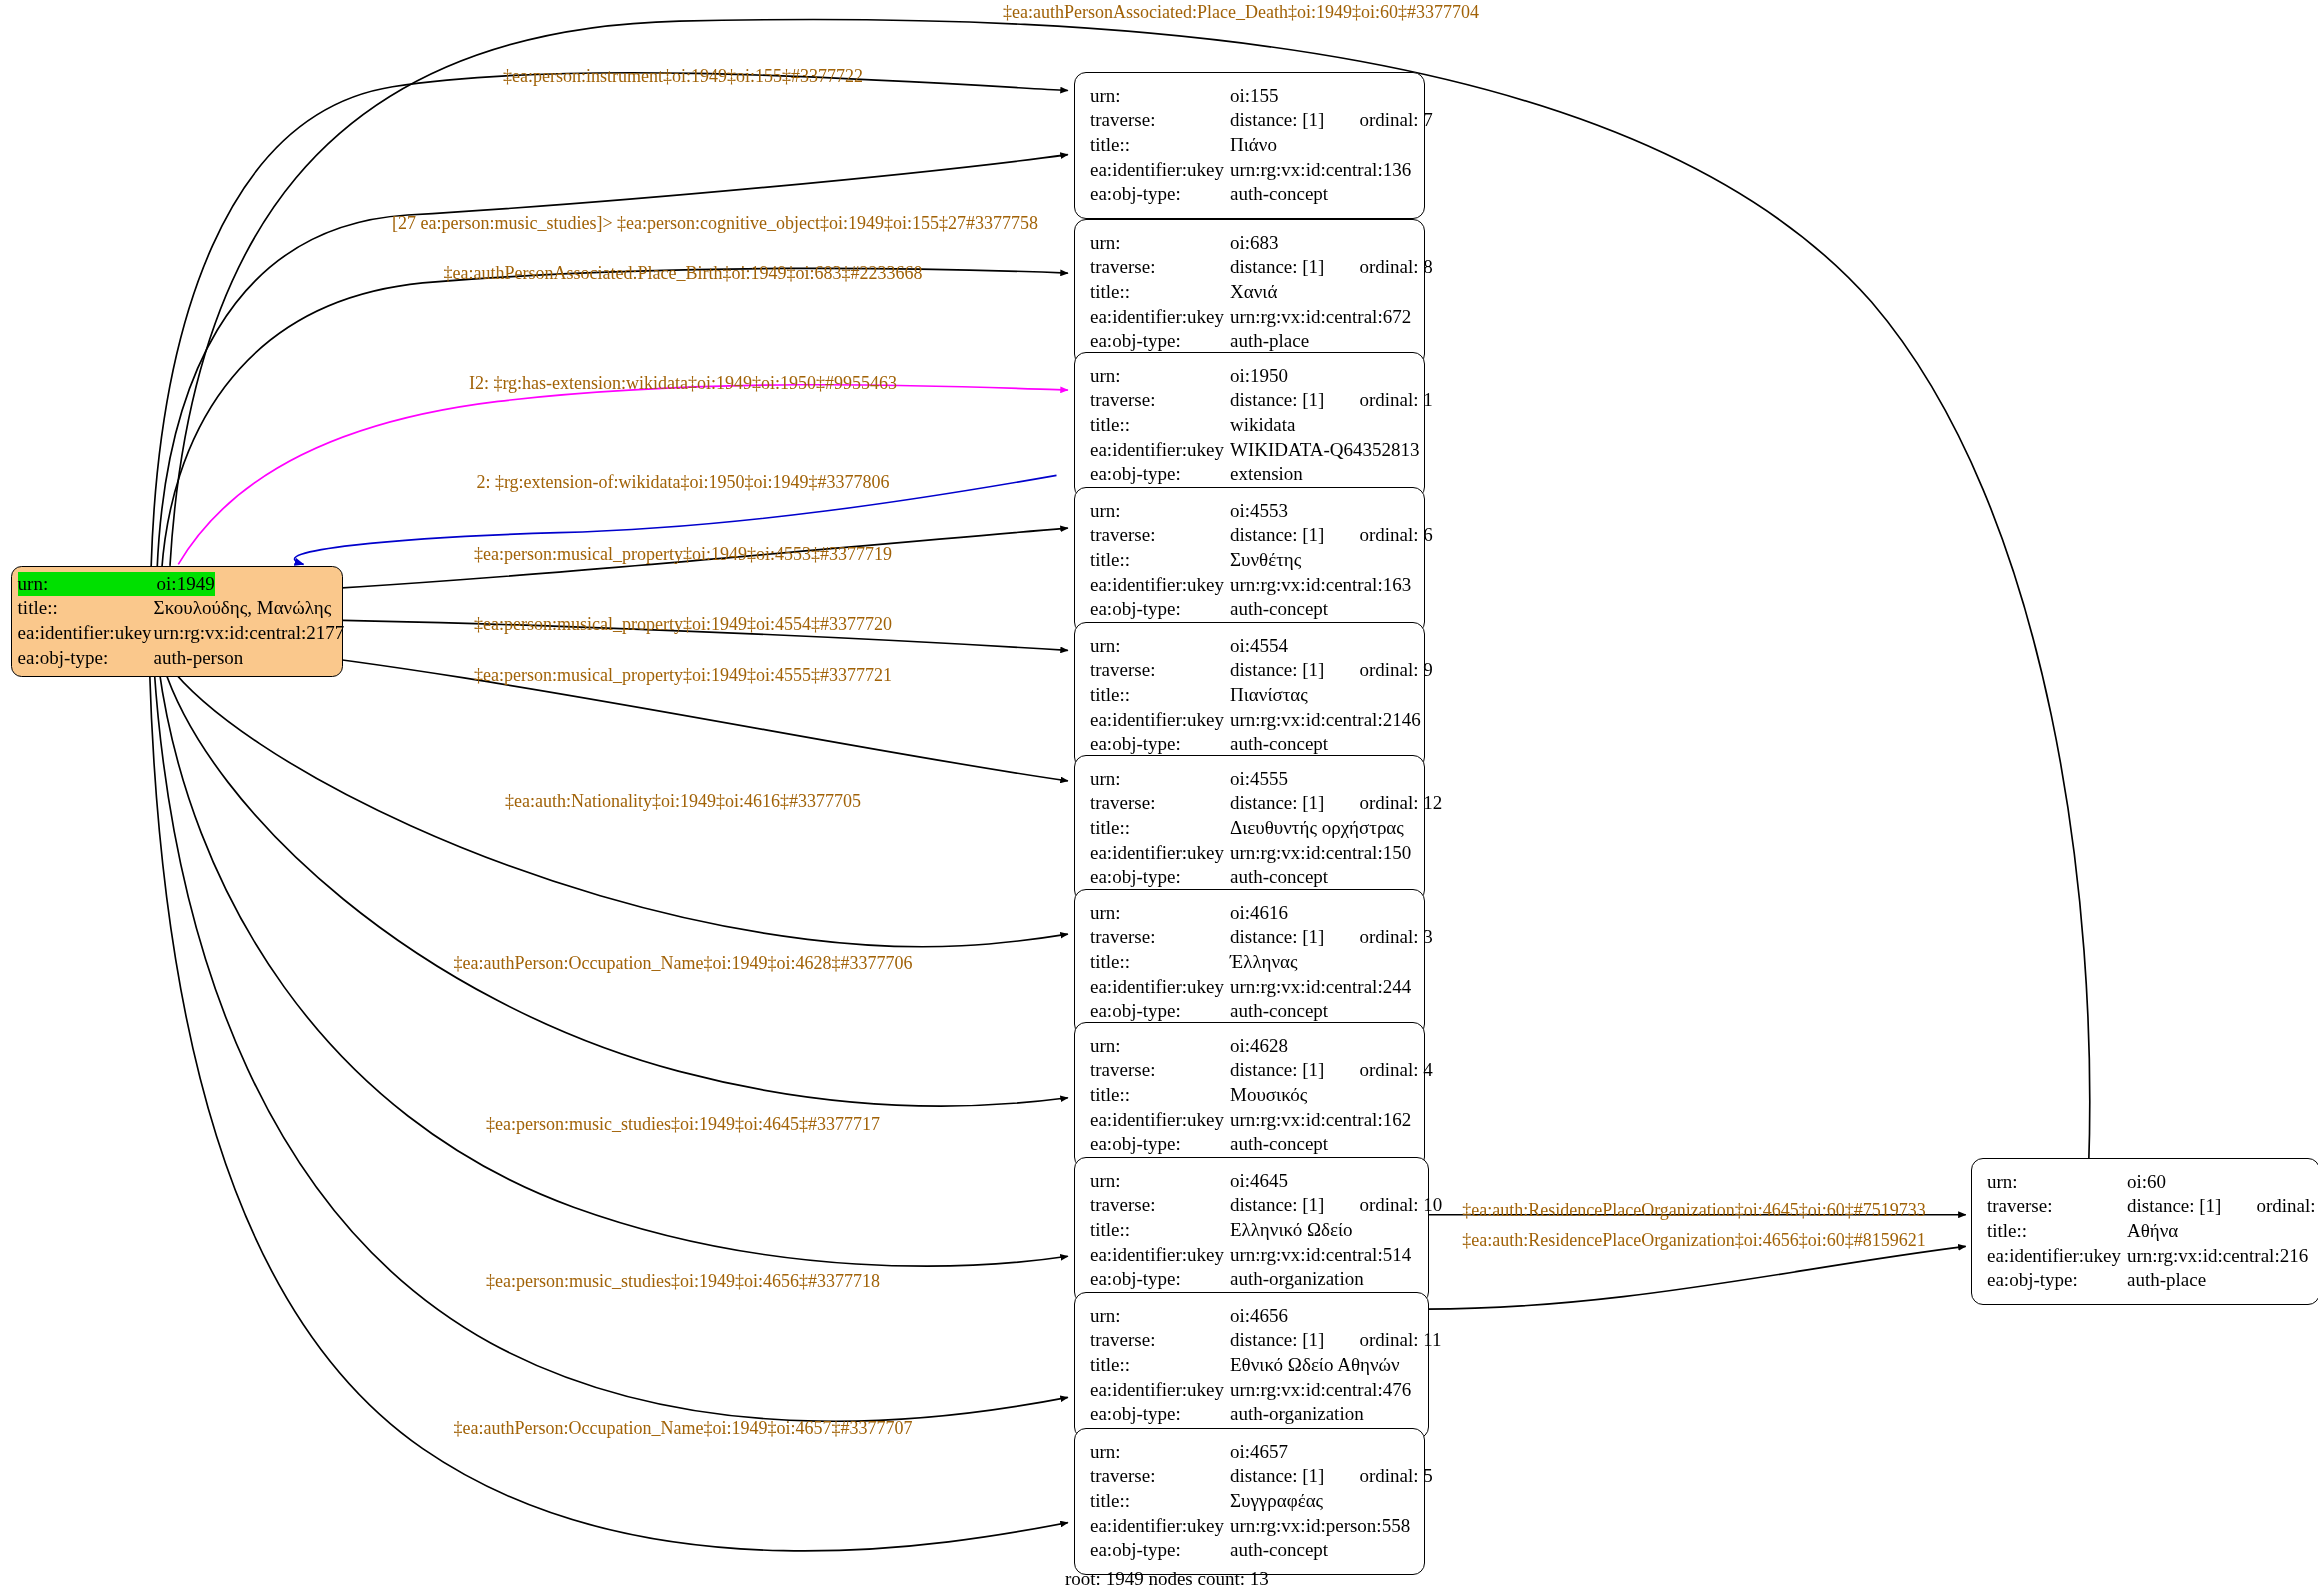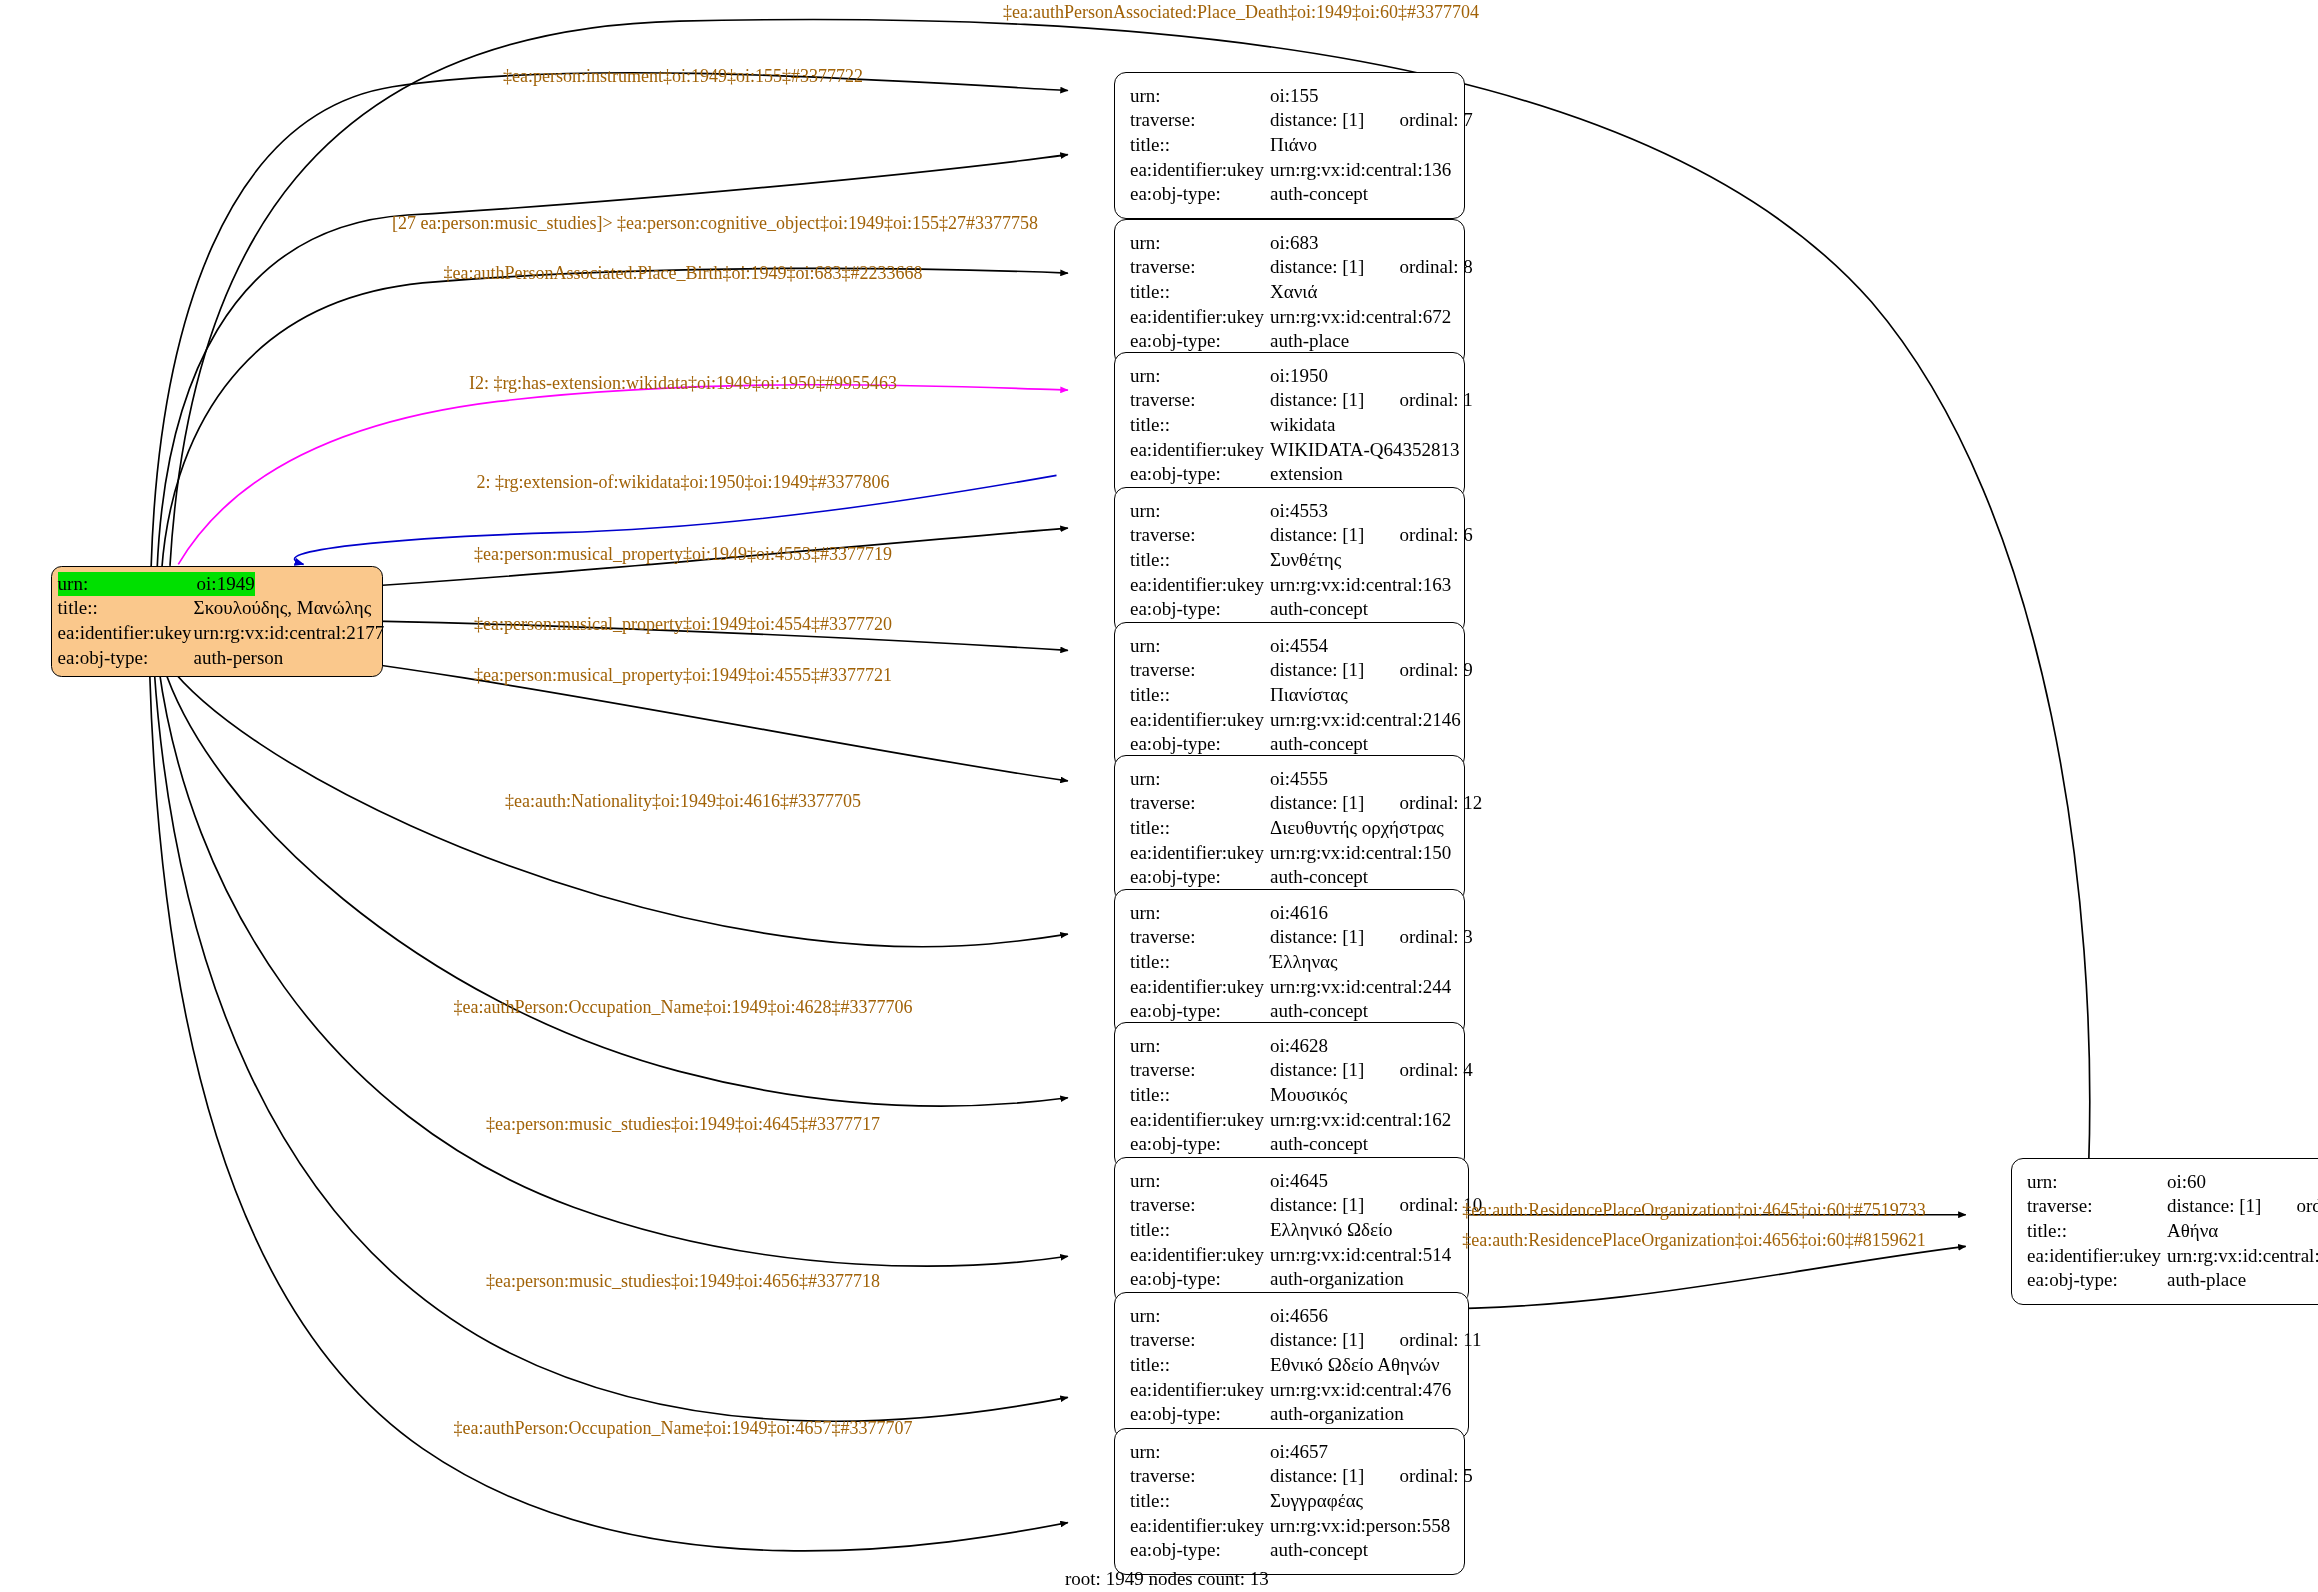--- a/index.html
+++ b/index.html
@@ -30,21 +30,20 @@
   .edge-path.magenta { stroke: #ff00ff; }
   .edge-path.blue { stroke: #0000cc; }
 
   .node {
     position: absolute;
     box-sizing: border-box;
     border: 1.5px solid #000000;
     border-radius: 12px;
     background: #ffffff;
     padding: 10.6px 13.6px 10.6px 15px;
-    margin-left: 40px;
   }
   .node.root {
     background: #fac88c;
     border-radius: 10.6px;
     padding: 4.5px 6px 6px 6px;
   }
   .row {
     display: flex;
     align-items: baseline;
     line-height: 1.30;
@@ -483,21 +482,21 @@
   <div class="edge-label center" style="left:683px; top:472px;">2: ‡rg:extension-of:wikidata‡oi:1950‡oi:1949‡#3377806</div>
 
   <div class="edge-label center" style="left:683px; top:544px;">‡ea:person:musical_property‡oi:1949‡oi:4553‡#3377719</div>
 
   <div class="edge-label center" style="left:683px; top:614px;font-family:Liberation Serif, serif;">‡ea:person:musical_property‡oi:1949‡oi:4554‡#3377720</div>
 
   <div class="edge-label center" style="left:683px; top:665px;">‡ea:person:musical_property‡oi:1949‡oi:4555‡#3377721</div>
 
   <div class="edge-label center" style="left:683px; top:791px;">‡ea:auth:Nationality‡oi:1949‡oi:4616‡#3377705</div>
 
-  <div class="edge-label center" style="left:683px; top:953px;margin-top:44px;">‡ea:authPerson:Occupation_Name‡oi:1949‡oi:4628‡#3377706</div>
+  <div class="edge-label center" style="left:683px; top:953px;">‡ea:authPerson:Occupation_Name‡oi:1949‡oi:4628‡#3377706</div>
 
   <div class="edge-label center" style="left:683px; top:1114px;">‡ea:person:music_studies‡oi:1949‡oi:4645‡#3377717</div>
 
   <div class="edge-label center" style="left:683px; top:1271px;">‡ea:person:music_studies‡oi:1949‡oi:4656‡#3377718</div>
 
   <div class="edge-label center" style="left:683px; top:1418px;">‡ea:authPerson:Occupation_Name‡oi:1949‡oi:4657‡#3377707</div>
 
   <div class="edge-label center" style="left:1694px; top:1200px;">‡ea:auth:ResidencePlaceOrganization‡oi:4645‡oi:60‡#7519733</div>
 
   <div class="edge-label center" style="left:1694px; top:1230px;">‡ea:auth:ResidencePlaceOrganization‡oi:4656‡oi:60‡#8159621</div>

